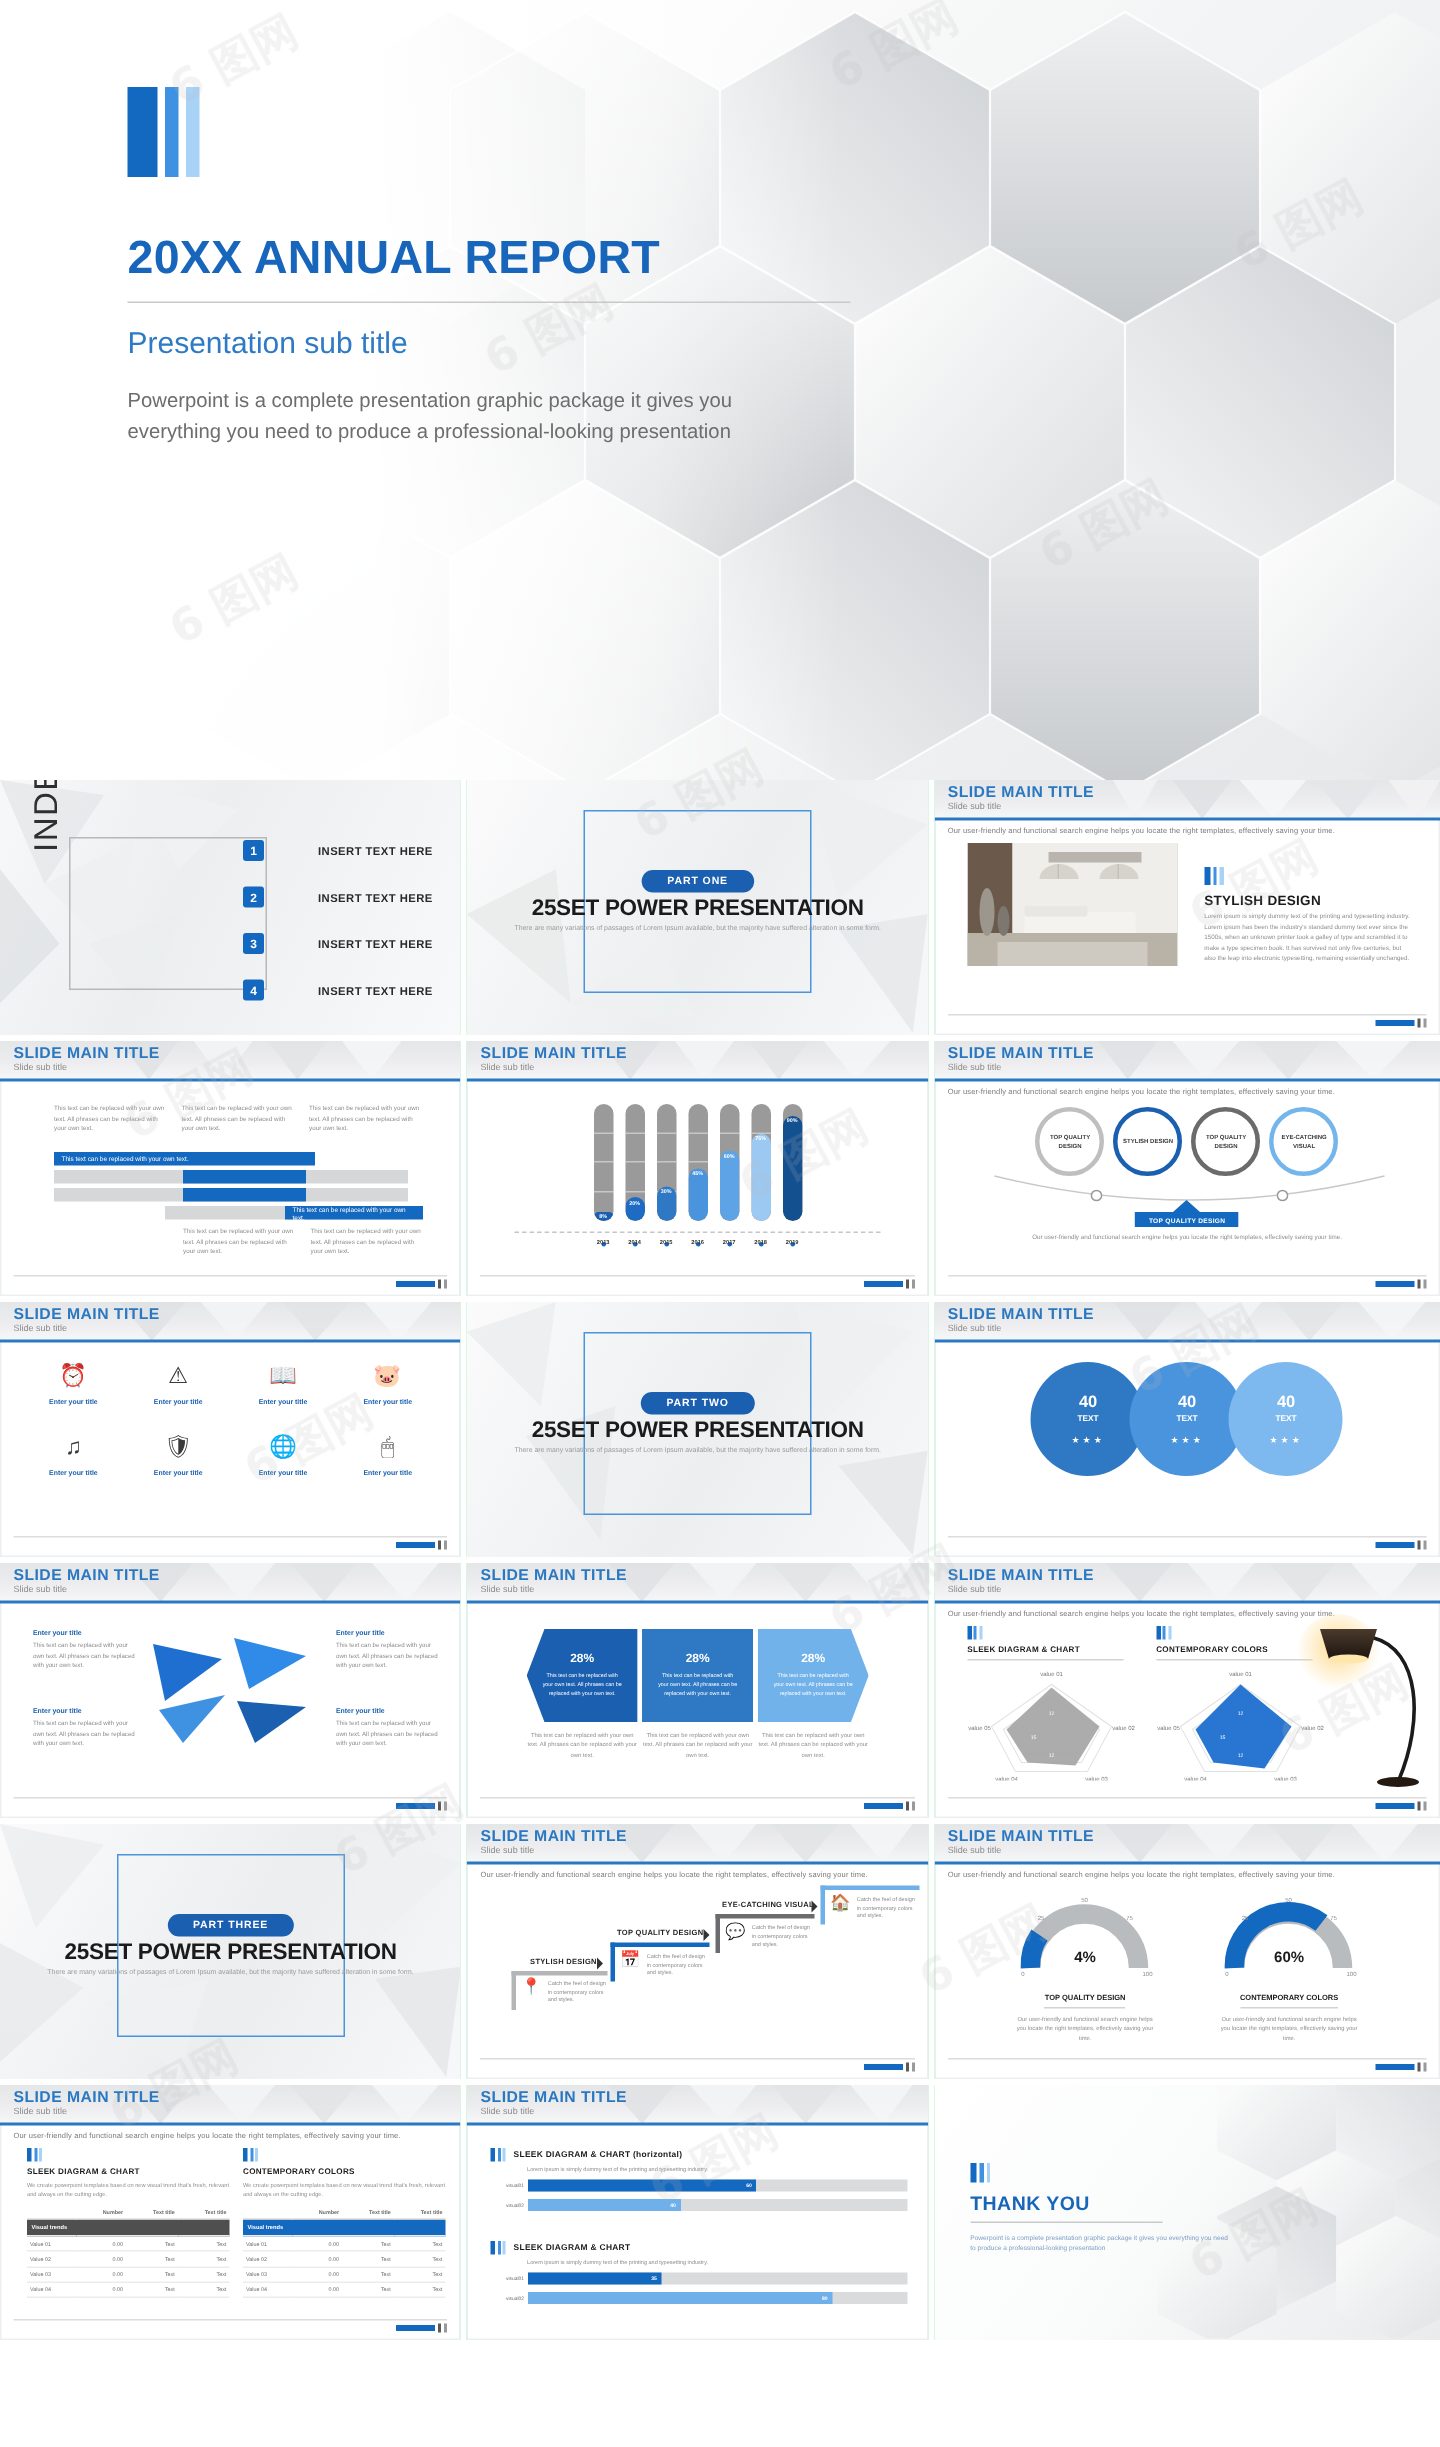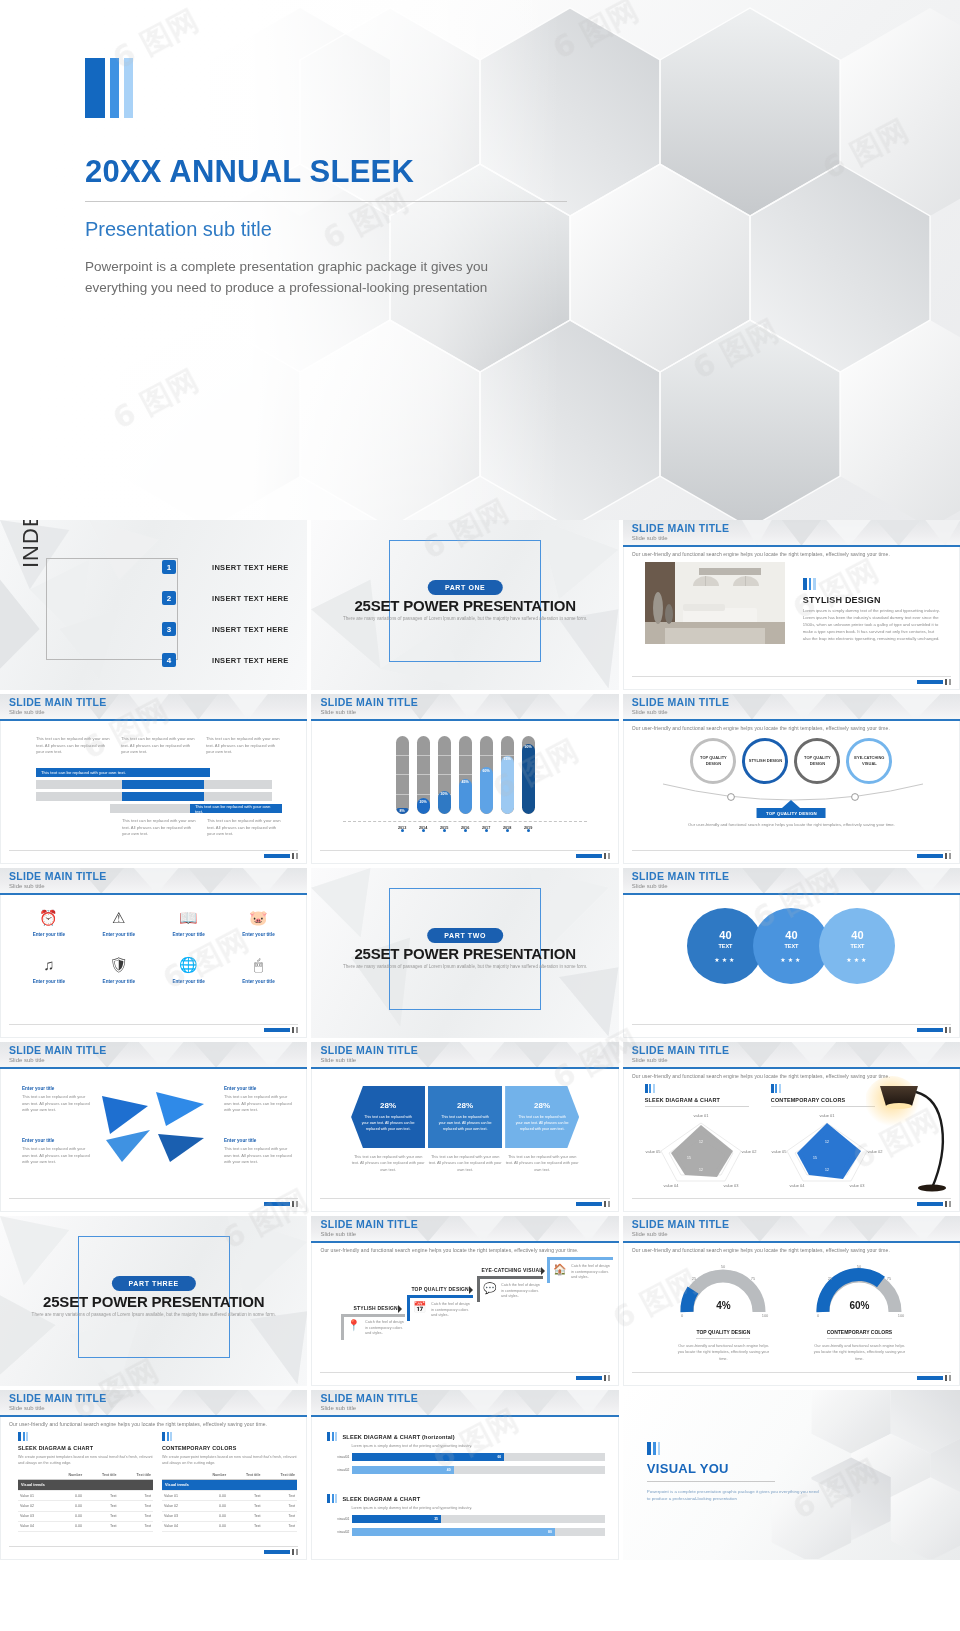--- a/index.html
+++ b/index.html
@@ -273,21 +273,21 @@
       </svg>
     </div>
     <div class="hero-fade"></div>
 
     <div class="hero-inner">
       <div class="logo-bars">
         <i class="lb1"></i>
           <i class="lb2"></i>
           <i class="lb3"></i>
       </div>
-      <h1 class="hero-title">20XX ANNUAL SLEEK</h1>
+      <h1 class="hero-title">20XX ANNUAL REPORT</h1>
       <div class="hero-rule"></div>
       <h2 class="hero-sub">Presentation sub title</h2>
       <p class="hero-body">Powerpoint is a complete presentation graphic package it gives you everything you need to produce a professional-looking presentation</p>
     </div>
   </section>
 
   <section class="grid">
 
     <div class="row">
 
@@ -1249,21 +1249,21 @@
             <polygon points="190,88 230,68 270,88 270,132 230,152 190,132" fill="url(#tyB)"></polygon>
             <polygon points="270,108 310,88 350,108 350,152 310,172 270,152" fill="url(#tyA)"></polygon>
             <polygon points="150,110 190,90 230,110 230,154 190,174 150,154" fill="url(#tyA)"></polygon>
           </svg>
           <div class="ty-inner">
             <div class="ty-bars">
                 <i class="b1"></i>
                 <i class="b2"></i>
                 <i class="b3"></i>
               </div>
-            <div class="ty-title">VISUAL YOU</div>
+            <div class="ty-title">THANK YOU</div>
             <div class="ty-rule"></div>
             <div class="ty-body">Powerpoint is a complete presentation graphic package it gives you everything you need to produce a professional-looking presentation</div>
           </div>
         </div>
       </div>
     </div>
 
   </section>
 
   <svg class="wm" viewBox="0 0 960 1631">

